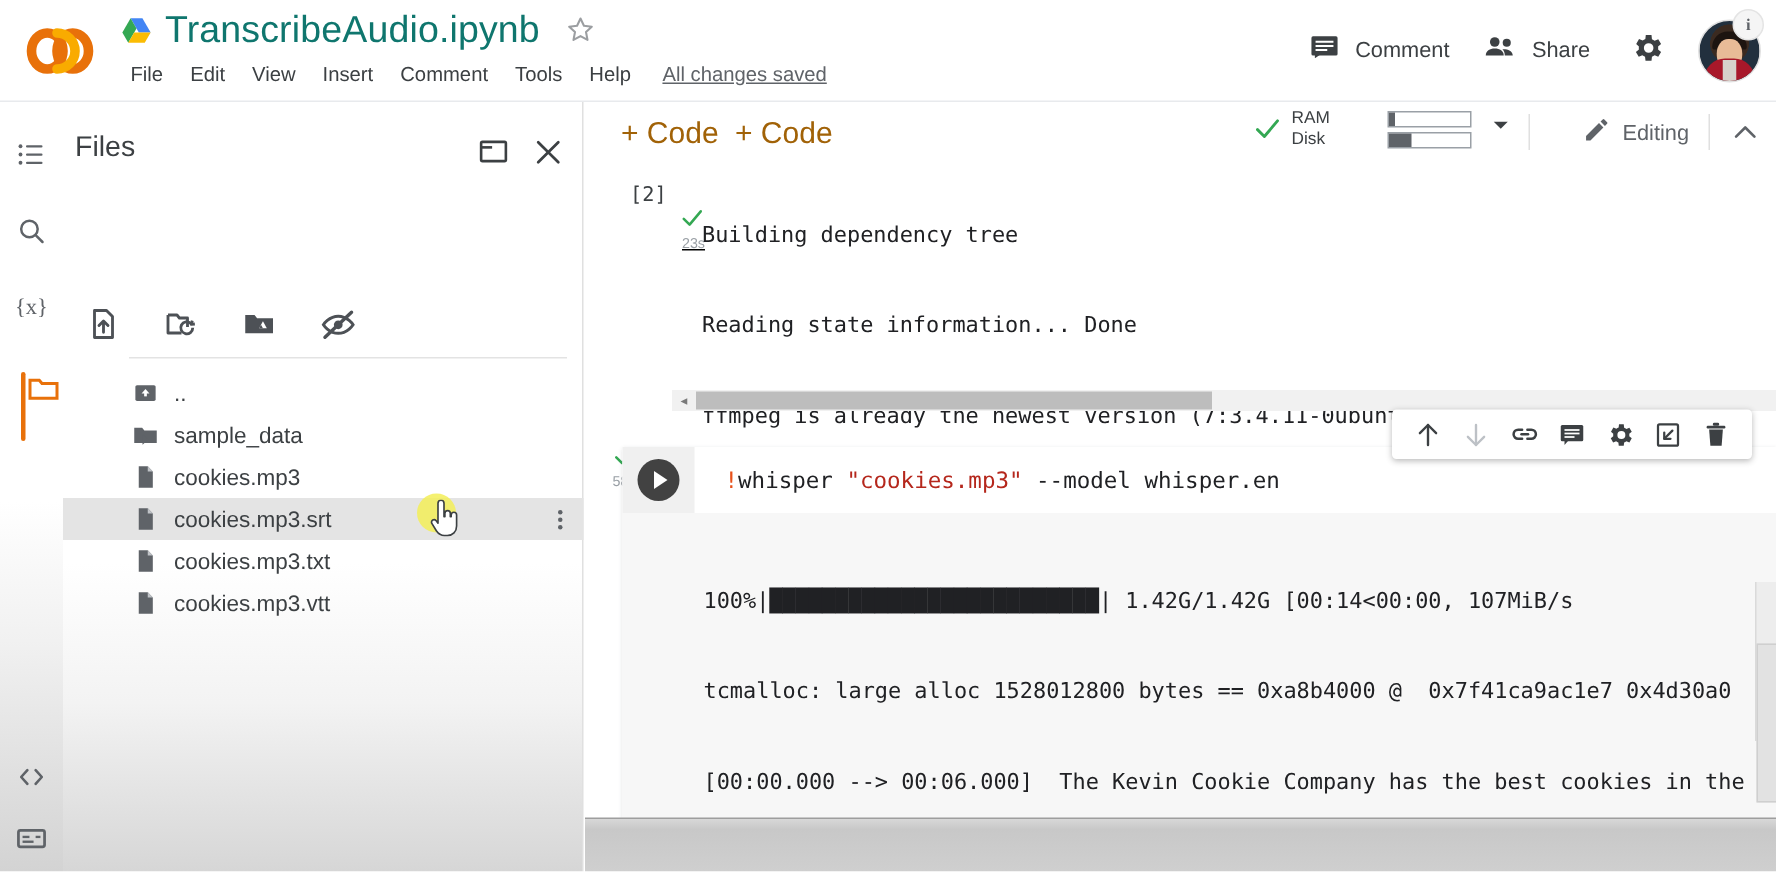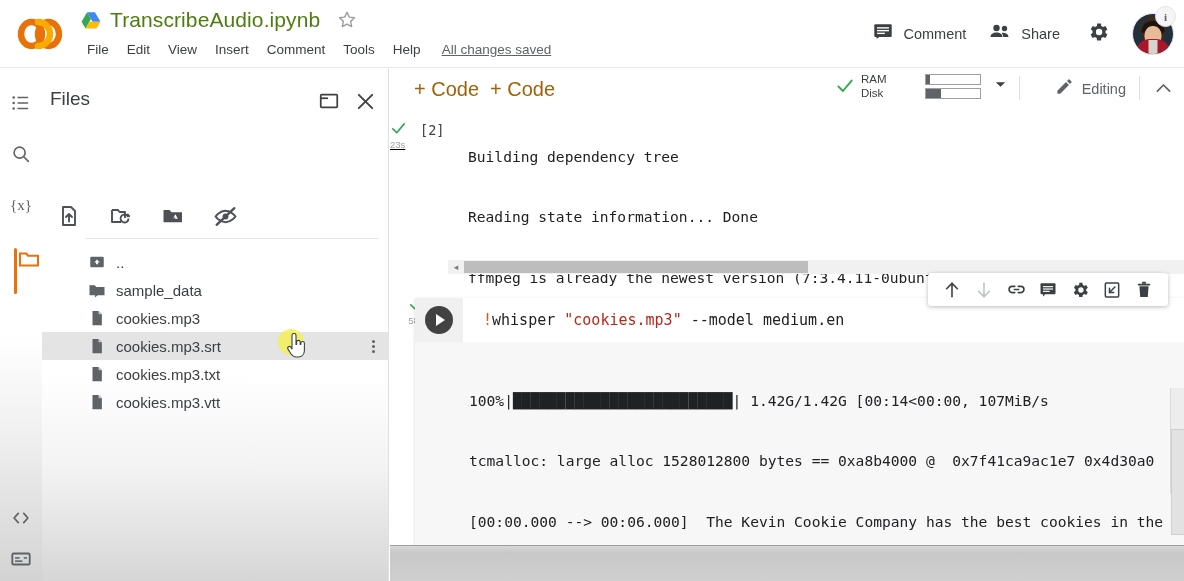--- a/index.html
+++ b/index.html
@@ -18,21 +18,21 @@
   #header {
     position: absolute; left:0; top:0; width:1184px; height:68px;
     background:#fff;
   }
   #colab-logo {
     position:absolute; left:14px; top:8px; width:52px; height:52px;
   }
   #title-row { position:absolute; left:80px; top:3px; height:34px; display:flex; align-items:center; }
   #drive-icon { width:22px; height:22px; margin-right:8px; }
   #notebook-title {
-    font-size:21px; color:#4d7c0f; letter-spacing:.1px; white-space:nowrap;
+    font-size:25px; color:#0f766e; letter-spacing:.1px; white-space:nowrap;
   }
   #star-icon { margin-left:16px; width:22px; height:22px; opacity:.62; }
 
   #menubar { position:absolute; left:78px; top:36px; display:flex; align-items:center; height:26px; }
   .menu-item {
     font-size:13.5px; color:#3c4043; padding:2px 9px; cursor:pointer; white-space:nowrap;
   }
   #saved-status {
     font-size:13.5px; color:#5f6368; margin-left:12px;
     text-decoration: underline; white-space:nowrap; cursor:pointer;
@@ -144,21 +144,21 @@
   #collapse-btn { position:absolute; right:10px; top:10px; cursor:pointer; }
 
   
   #nb-body {
     position:absolute; left:390px; top:108px; width:794px; height:473px;
     background:#fff; overflow:hidden;
   }
 
   
   #cell1 { position:absolute; left:0; top:0; width:794px; }
-  #cell1-gutter { position:absolute; left:0; top:12px; width:80px; text-align:left;text-decoration:underline; }
+  #cell1-gutter { position:absolute; left:0; top:29px; width:80px; text-align:right;text-decoration:underline; }
   #cell1-check { display:block; margin:0 auto; }
   #cell1-time { font-size:9.5px; color:#9aa0a6; display:block; margin-top:-2px; }
   #cell1-num {
     position:absolute; left:30px; top:14px; font-size:13.5px; color:#3c4043;
     font-family:"DejaVu Sans Mono", monospace;
   }
   #cell1-out {
     position:absolute; left:78px; top:-2px; width:716px;
     font-family:"DejaVu Sans Mono", monospace; font-size:14.6px; line-height:20.3px;
     color:#202124; white-space:pre; overflow:hidden;
@@ -637,21 +637,21 @@
         </span>
       </div>
 
       <div id="cell2-card">
         <div id="cell2-input">
           <div id="run-gutter">
             <div id="run-circle">
               <div id="run-tri"></div>
             </div>
           </div>
-          <div id="code-line"><span class="tok-bang">!</span><span>whisper </span><span class="tok-str">"cookies.mp3"</span><span> --model medium.en</span></div>
+          <div id="code-line"><span class="tok-bang">!</span><span>whisper </span><span class="tok-str">"cookies.mp3"</span><span> --model whisper.en</span></div>
         </div>
 
         <div id="cell2-output">
           <div class="line">100%|█████████████████████████| 1.42G/1.42G [00:14&lt;00:00, 107MiB/s</div>
           <div class="line">tcmalloc: large alloc 1528012800 bytes == 0xa8b4000 @  0x7f41ca9ac1e7 0x4d30a0</div>
           <div class="line">[00:00.000 --&gt; 00:06.000]  The Kevin Cookie Company has the best cookies in the</div>
           
           
           
           

